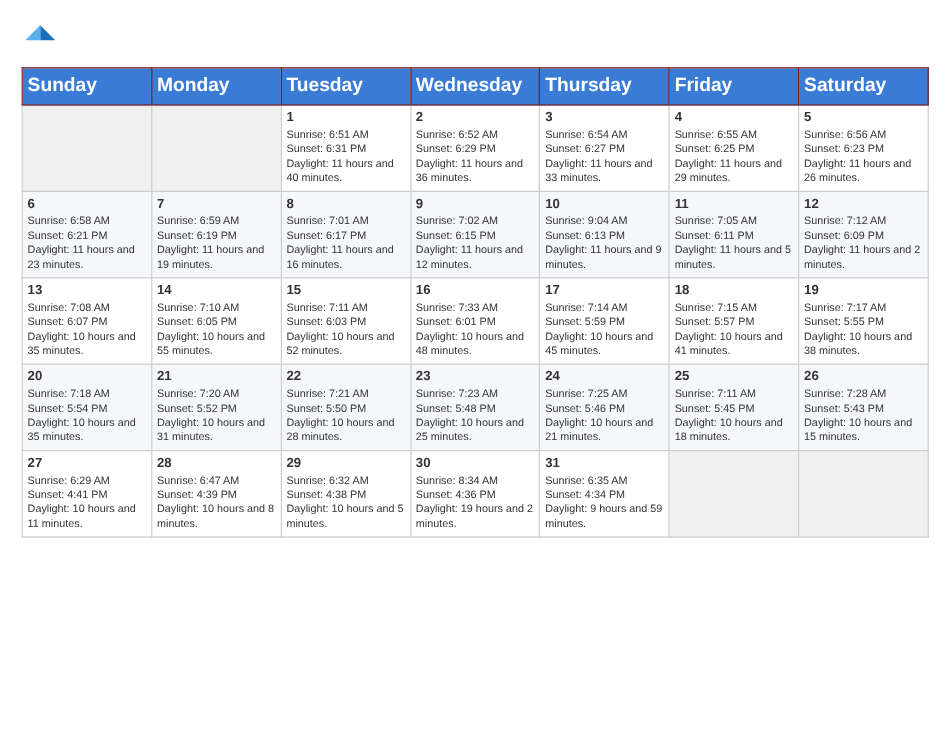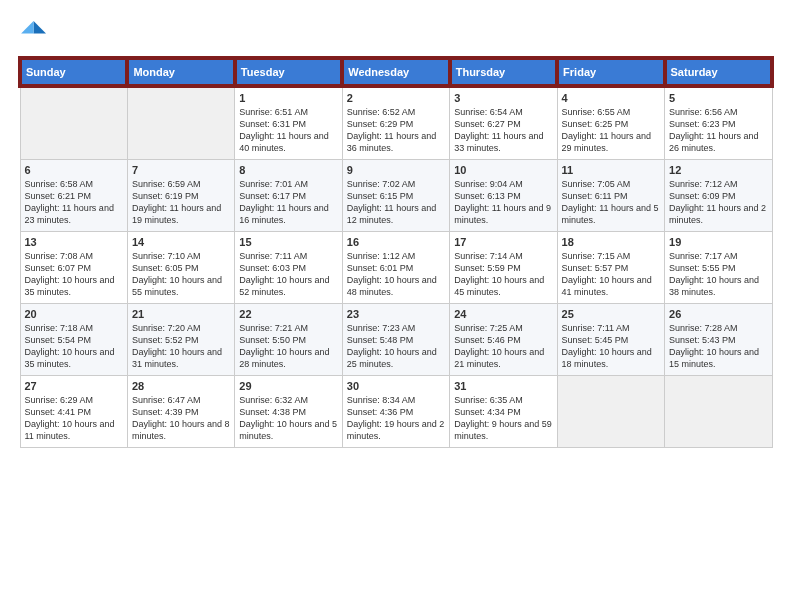--- a/index.html
+++ b/index.html
@@ -45,25 +45,25 @@
       color: #555;
     }
     table {
       width: 100%;
       border-collapse: collapse;
       table-layout: fixed;
     }
     thead tr th {
       background: #3a7bd5;
       color: #fff;
-      font-size: 11px;
+      font-size: 16px;
       font-weight: bold;
       padding: 6px 4px;
       text-align: left;
-      border: 4px solid #7f1d1d;
+      border: 1px solid #7f1d1d;
     }
     tbody tr td {
       border: 1px solid #ccc;
       vertical-align: top;
       padding: 4px 4px;
       font-size: 9.5px;
       color: #333;
       background: #fff;
       height: 72px;
     }
@@ -215,21 +215,21 @@
             <div class="cell-text">Daylight: 10 hours and 55 minutes.</div>
           </td>
           <td>
             <span class="day-num">15</span>
             <div class="cell-text">Sunrise: 7:11 AM</div>
             <div class="cell-text">Sunset: 6:03 PM</div>
             <div class="cell-text">Daylight: 10 hours and 52 minutes.</div>
           </td>
           <td>
             <span class="day-num">16</span>
-            <div class="cell-text">Sunrise: 1:12 AM</div>
+            <div class="cell-text">Sunrise: 7:33 AM</div>
             <div class="cell-text">Sunset: 6:01 PM</div>
             <div class="cell-text">Daylight: 10 hours and 48 minutes.</div>
           </td>
           <td>
             <span class="day-num">17</span>
             <div class="cell-text">Sunrise: 7:14 AM</div>
             <div class="cell-text">Sunset: 5:59 PM</div>
             <div class="cell-text">Daylight: 10 hours and 45 minutes.</div>
           </td>
           <td>

